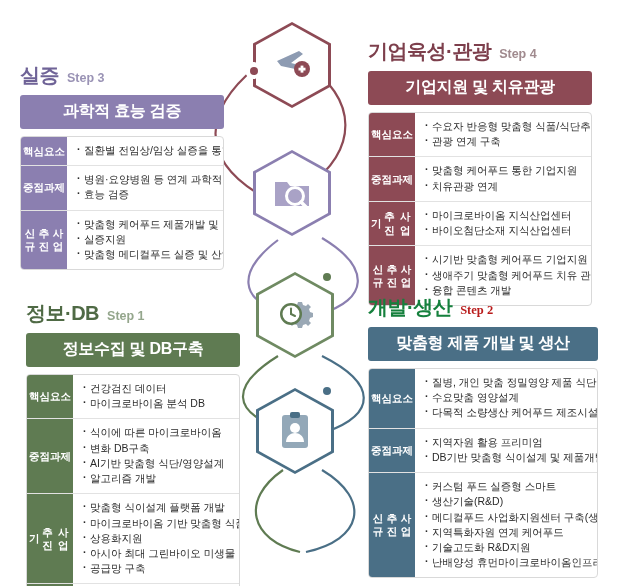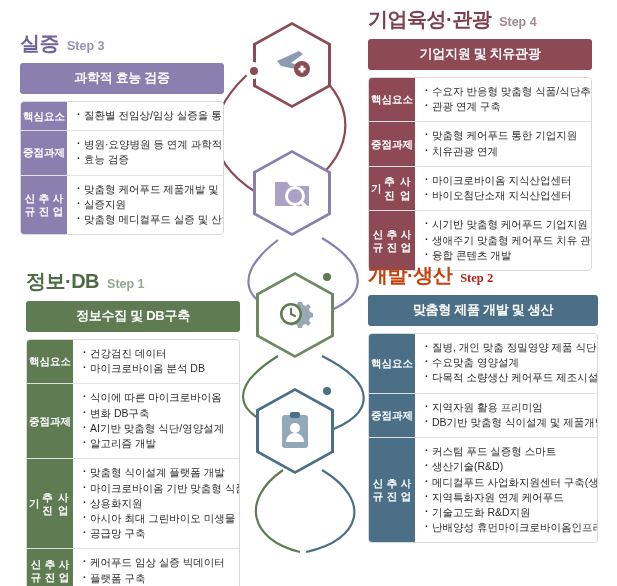--- a/index.html
+++ b/index.html
@@ -13,29 +13,29 @@
     overflow: hidden;
   }
   #stage { position:absolute; left:0; top:0; width:617px; height:586px; }
 
   
   #connectors { position:absolute; left:0; top:0; width:617px; height:586px; }
 
   
   .quad { position:absolute; }
 
-  .q-title { display:flex; align-items:baseline; gap:8px; }
+  .q-title { display:flex; align-items:baseline; gap:8px;margin-top:32px; }
   .q-title .main { font-size:20px; font-weight:bold; letter-spacing:-0.5px; }
   .q-title .step { font-size:12.5px; font-weight:bold; }
 
   .band {
     margin-top:6px;
     border-radius:3px;
     color:#fff;
-    font-size:13px;
+    font-size:16px;
     font-weight:bold;
     text-align:center;
     padding:6px 6px 7px 6px;
     letter-spacing:-0.3px;
   }
 
   .rows { margin-top:7px; border:1px solid #d9d9d9; border-radius:4px; overflow:hidden; background:#fff; }
   .row { display:flex; border-bottom:1px solid #e2e2e2; }
   .row:last-child { border-bottom:none; }
   .row .lbl {
@@ -71,21 +71,21 @@
   .maroon .q-title .main { color:#7d3f4c; }
   .maroon .q-title .step { color:#a08a8e; }
 
   .green .band { background:#5f7b52; }
   .green .lbl  { background:#5f7b52; }
   .green .q-title .main { color:#4f6a45; }
   .green .q-title .step { color:#94a68c; }
 
   .blue .band { background:#4a6f86; }
   .blue .lbl  { background:#4a6f86; }
-  .blue .q-title .main { color:#c2410c; }
+  .blue .q-title .main { color:#15803d; }
   .blue .q-title .step { color:#b91c1c;font-family:Liberation Serif, serif; }
 
   
   .badge { position:absolute; }
   .hexwrap { position:relative; width:78px; height:86px; }
   .hex {
     position:absolute; inset:0;
     clip-path: polygon(50% 0%, 100% 25%, 100% 75%, 50% 100%, 0% 75%, 0% 25%);
     background:#fff;
   }

